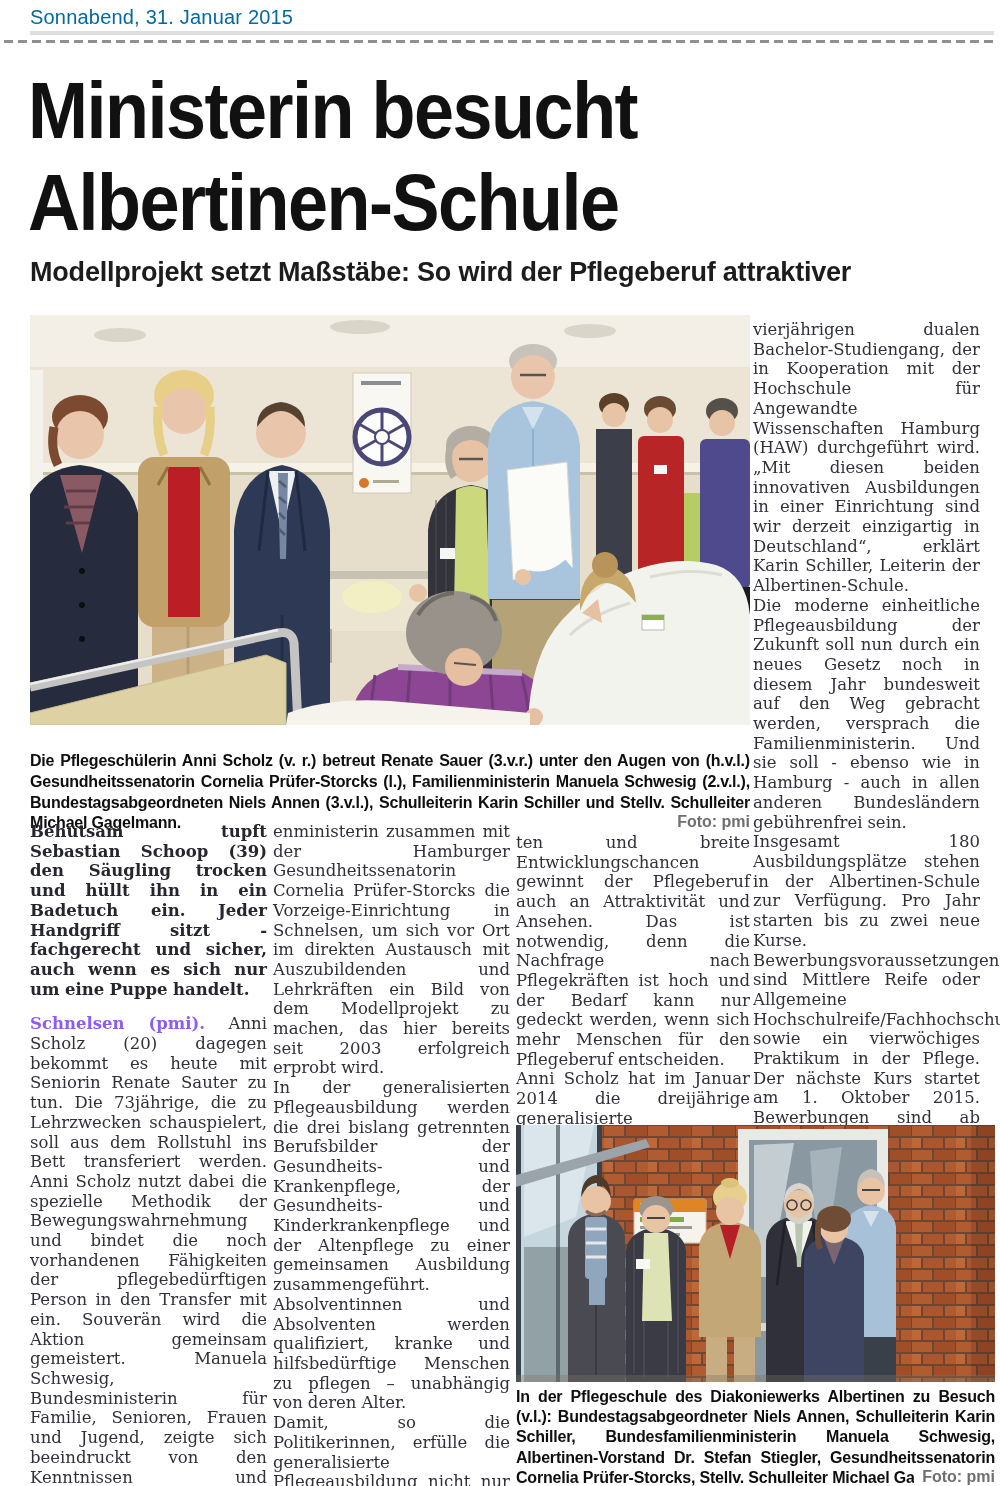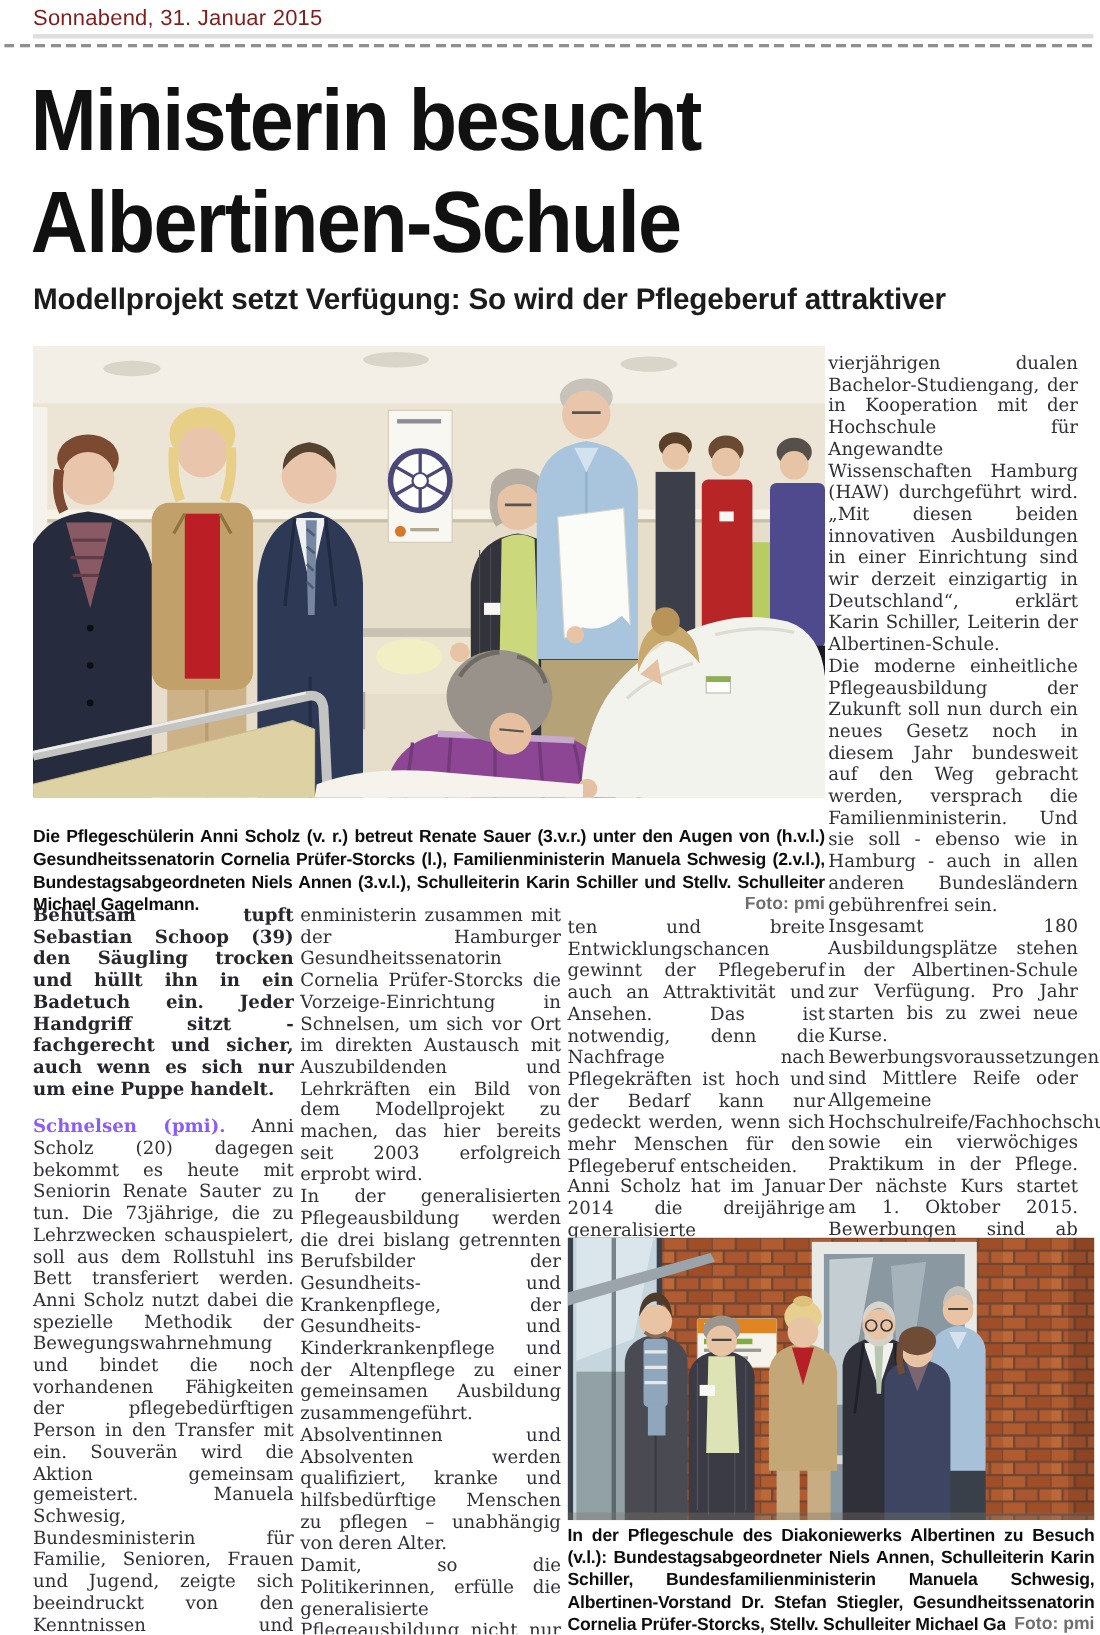--- a/index.html
+++ b/index.html
@@ -1,19 +1,19 @@
 <!DOCTYPE html>
 <html lang="de"><head>
 <meta charset="utf-8">
 <style>
   html,body{margin:0;padding:0;background:#ffffff;}
   .page{position:relative;width:1000px;height:1486px;background:#fff;overflow:hidden;
         font-family:"Liberation Sans",sans-serif;color:#222;}
 
-  .page-date{position:absolute;left:30px;top:6px;font-size:20px;color:#7f1d1d;letter-spacing:.2px;}
+  .page-date{position:absolute;left:30px;top:6px;font-size:20px;color:#0369a1;letter-spacing:.2px;}
   .rule-solid{position:absolute;left:30px;right:6px;top:31px;height:4px;background:#dedede;}
   .rule-dashed{position:absolute;left:4px;right:4px;top:40px;height:3px;
         background:repeating-linear-gradient(90deg,#8f8f8f 0 9px,transparent 9px 14px);}
 
   .headline{position:absolute;left:28px;top:64px;margin:0;font-weight:bold;color:#111;
         font-size:72px;line-height:84px;letter-spacing:-1.5px;
         transform:scaleY(1.1);transform-origin:top left;}
   .headline span{display:block;}
   .subheadline{position:absolute;left:30px;top:257px;margin:0;font-size:27px;font-weight:600;
         color:#1c1c1c;letter-spacing:-.2px;}
@@ -47,21 +47,21 @@
 <div class="page">
 
   <div class="page-date">Sonnabend, 31. Januar 2015</div>
   <div class="rule-solid"></div>
   <div class="rule-dashed"></div>
 
   <h1 class="headline">
     <span>Ministerin besucht</span>
     <span>Albertinen-Schule</span>
   </h1>
-  <h2 class="subheadline">Modellprojekt setzt Verfügung: So wird der Pflegeberuf attraktiver</h2>
+  <h2 class="subheadline">Modellprojekt setzt Maßstäbe: So wird der Pflegeberuf attraktiver</h2>
 
   <div class="photo main-photo">
     <svg viewBox="0 0 720 410" preserveAspectRatio="none">
 
       <rect x="0" y="0" width="720" height="58" fill="#f3efe6"></rect>
       <ellipse cx="90" cy="20" rx="26" ry="7" fill="#d9d5c8"></ellipse>
       <ellipse cx="330" cy="12" rx="30" ry="7" fill="#d9d5c8"></ellipse>
       <ellipse cx="560" cy="16" rx="26" ry="7" fill="#d9d5c8"></ellipse>
       <rect x="0" y="52" width="720" height="358" fill="#e6decb"></rect>
       <rect x="0" y="52" width="720" height="96" fill="#ece5d5"></rect>

